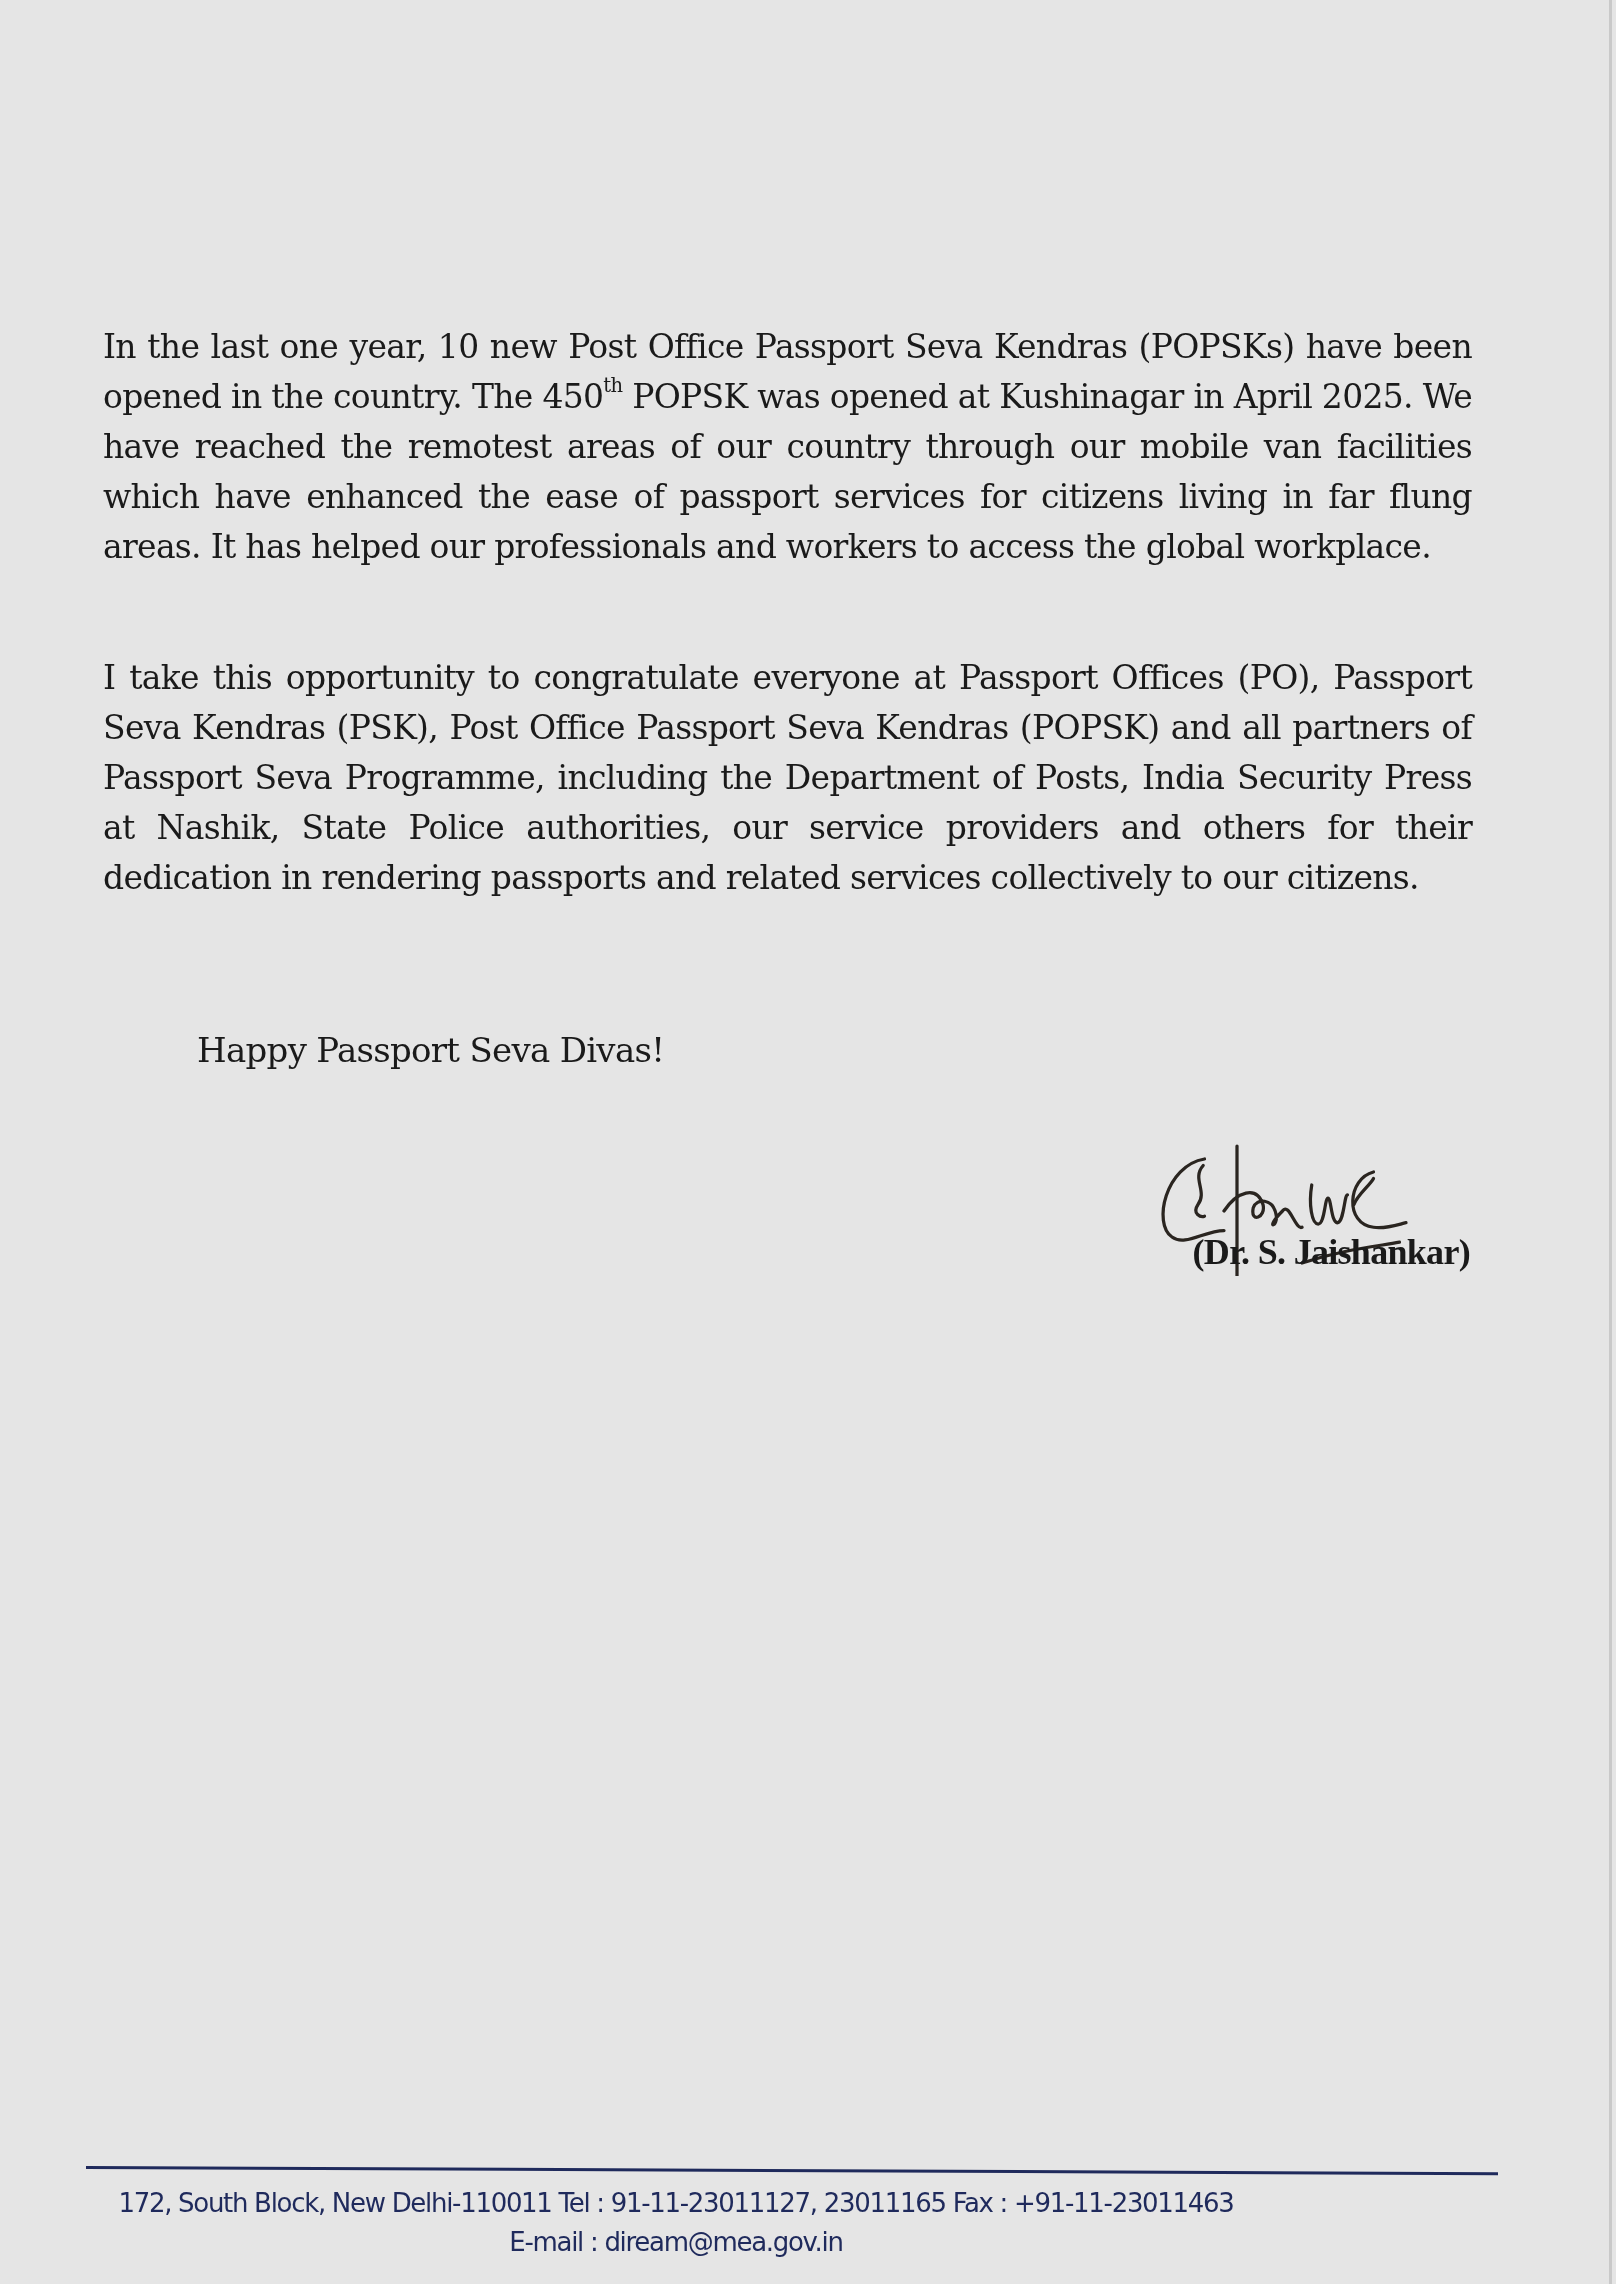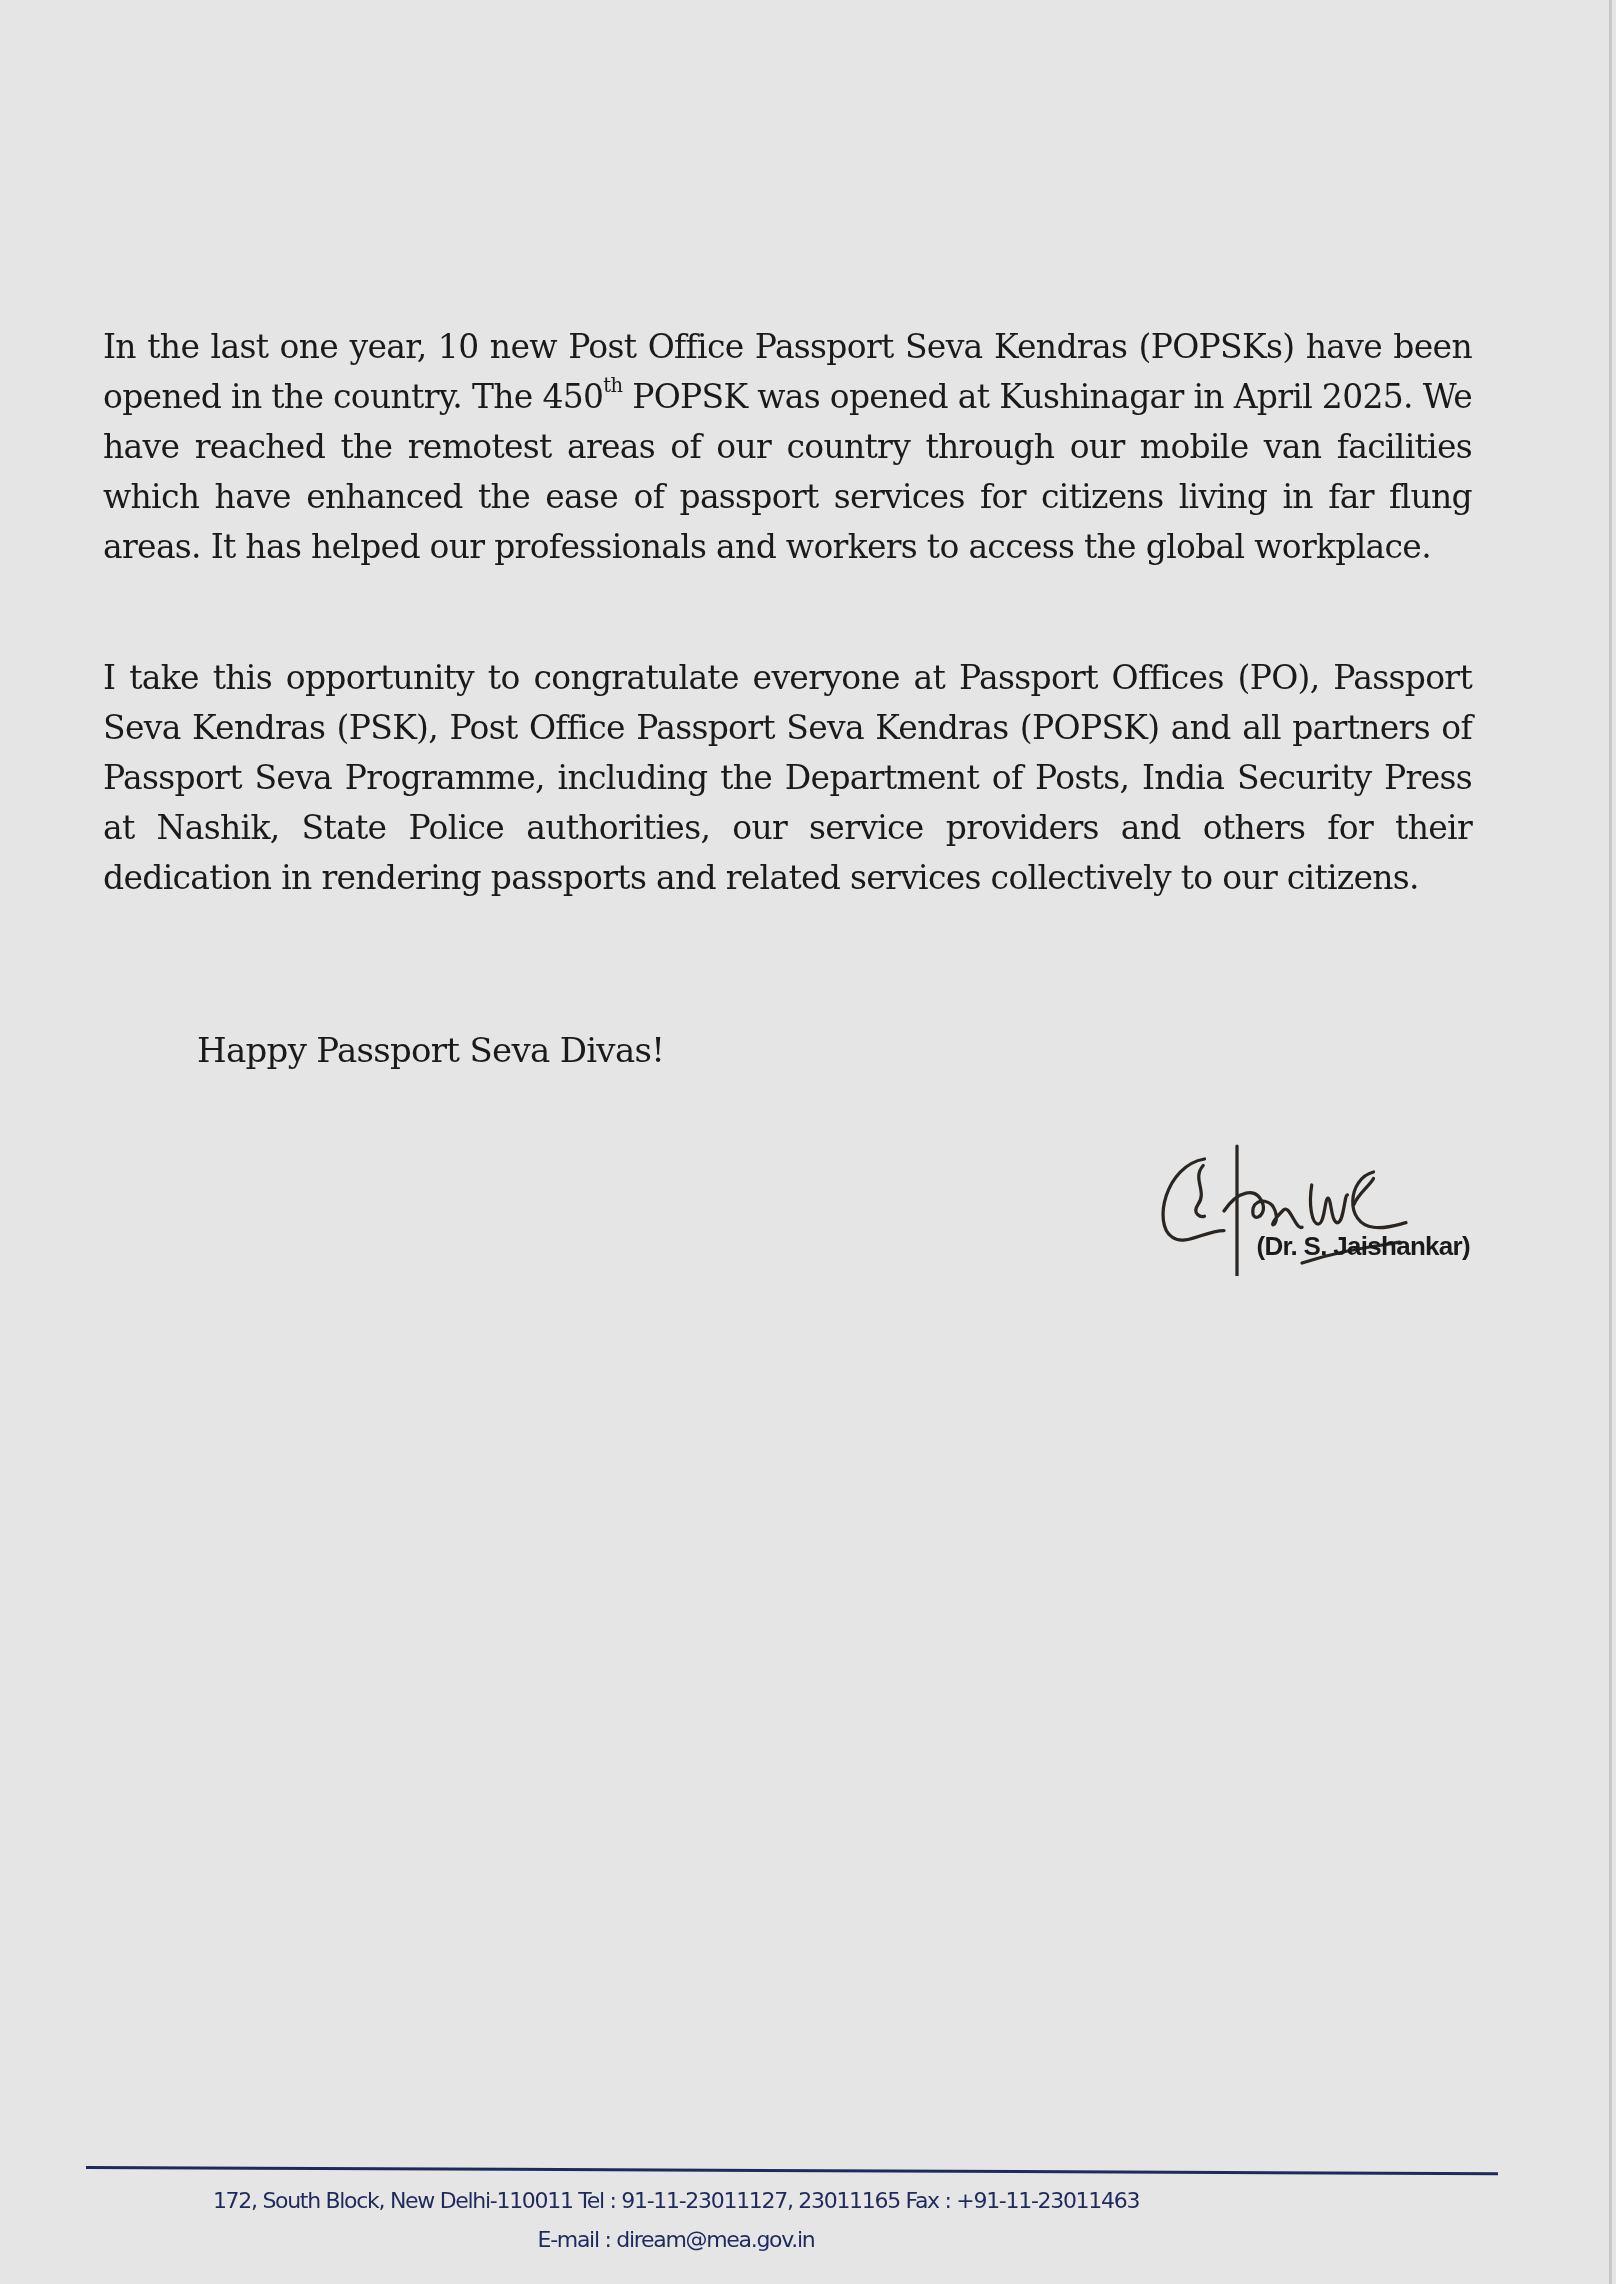--- a/index.html
+++ b/index.html
@@ -65,44 +65,44 @@
       position: absolute;
       left: 26px;
       top: 0;
       width: 339px;
       height: 143px;
     }
     .signatory-name {
       position: absolute;
       right: 21px;
       top: 98px;
-      font-family: Liberation Sans, sans-serif;
+      font-family: Liberation Serif, serif;
       font-weight: bold;
-      font-size: 26px;
+      font-size: 36px;
       color: #1a1a1a;
       white-space: nowrap;
       letter-spacing: -0.7px;
     }
     .footer-rule {
       position: absolute;
       left: 86px;
       top: 2166px;
       width: 1412px;
       height: 3.3px;
       background: #1f2a5c;
       transform: rotate(0.25deg);
       transform-origin: left center;
     }
     .footer-line {
       position: absolute;
       left: 0;
       width: 1352px;
       text-align: center;
       font-family: "DejaVu Sans", sans-serif;
-      font-size: 22px;
+      font-size: 26px;
       color: #1f2a5c;
       letter-spacing: -1.3px;
     }
     #footer-address { top: 2188px; }
     #footer-email { top: 2227px; }
   </style>
 </head>
 <body>
 
 <div class="page">

